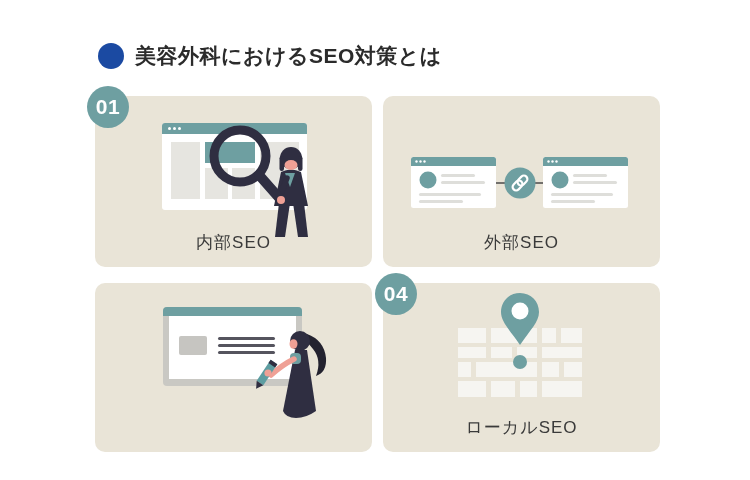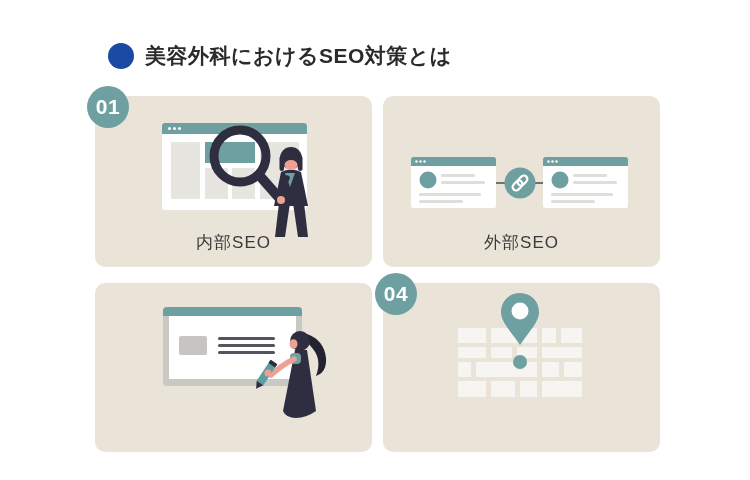--- a/index.html
+++ b/index.html
@@ -2,21 +2,21 @@
 <html><head>
 <meta charset="utf-8">
 <style>
   html,body{margin:0;padding:0;}
   body{
     width:750px;height:480px;position:relative;overflow:hidden;
     background:#ffffff;
     font-family:"Liberation Sans","DejaVu Sans",sans-serif;
   }
   .title-row{
-    position:absolute;left:108px;top:42px;
+    position:absolute;left:98px;top:42px;
     display:flex;align-items:center;gap:11px;
   }
   .title-bullet{
     width:26px;height:26px;border-radius:50%;
     background:#1b4aa2;flex:0 0 auto;
   }
   .page-title{
     font-size:21px;font-weight:bold;color:#2b2b2b;
     letter-spacing:0.5px;white-space:nowrap;margin:0;
   }
@@ -170,13 +170,14 @@
       <rect x="108" y="98" width="24" height="16"></rect>
       <rect x="137" y="98" width="17" height="16"></rect>
       <rect x="159" y="98" width="40" height="16"></rect>
     </g>
     <g>
       <path d="M137 10 C126 10 118 18.5 118 29 C118 39 127 47 137 62 C147 47 156 39 156 29 C156 18.5 148 10 137 10 Z" fill="#6e9fa1"></path>
       <circle cx="137" cy="28" r="8.5" fill="#ffffff"></circle>
       <circle cx="137" cy="79" r="7" fill="#6e9fa1"></circle>
     </g>
   </svg>
+  <div class="card-label">ローカルSEO</div>
 </div>
 
 </body></html>

